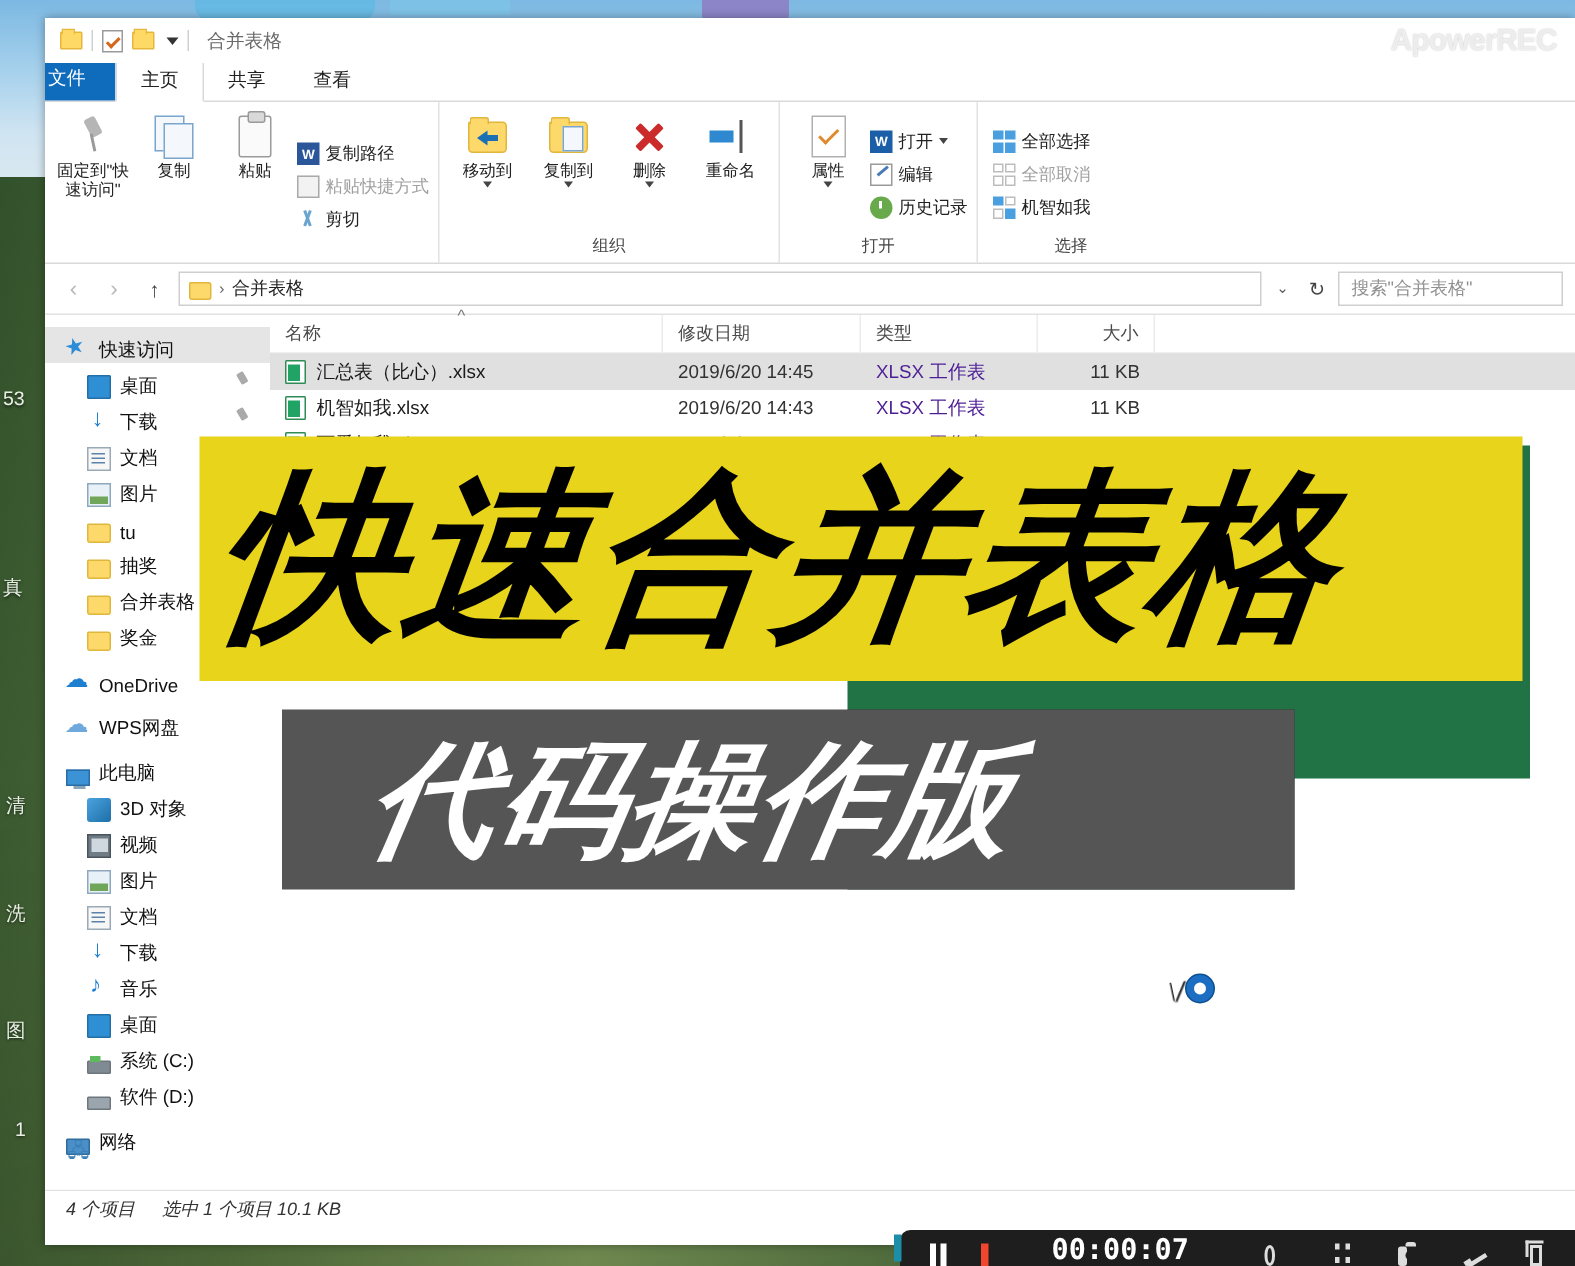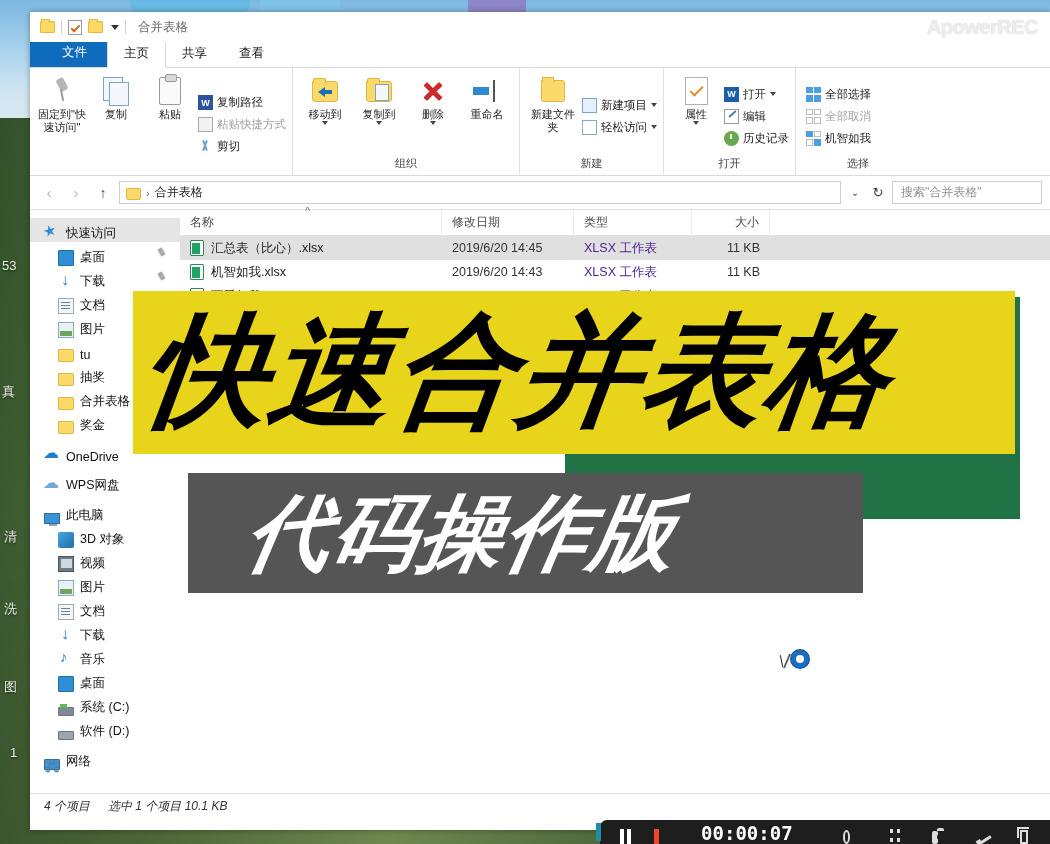--- a/index.html
+++ b/index.html
@@ -56,21 +56,21 @@
   .qa-caret{width:0;height:0;border-left:4px solid transparent;border-right:4px solid transparent;border-top:5px solid #333;margin-left:2px;}
   .win-title{font-size:12.5px;color:#6b6b6b;margin-left:6px;}
   .watermark{
     position:absolute; right:12px; top:4px; font-size:20px; font-weight:bold;
     color:rgba(255,255,255,0.75); letter-spacing:-0.5px;
     text-shadow: 0 0 1px rgba(170,170,170,.9);
   }
   
   .tabs { height:26px; display:flex; align-items:flex-end; border-bottom:1px solid #d9d9d9; background:#fff;}
   .tab { font-size:12.5px; padding:4px 16px 5px 16px; color:#222; cursor:default; }
-  .tab.file { background:#0f6cbd; color:#fff; padding:5px 20px 6px 32px; }
+  .tab.file { background:#0f6cbd; color:#fff; padding:5px 20px 6px 2px; }
   .tab.active { border:1px solid #d9d9d9; border-bottom:1px solid #fff; margin-bottom:-1px; background:#fff;}
   
   .ribbon { height:108px; background:#fff; border-bottom:1px solid #d9d9d9; display:flex; position:relative;}
   .rgroup { display:flex; flex-direction:column; justify-content:space-between; border-right:1px solid #e2e2e2; padding:4px 6px 2px 6px; position:relative;}
   .rgroup-body { display:flex; gap:2px; flex:1; }
   .rgroup-label { text-align:center; font-size:11px; color:#444; padding-bottom:2px;}
   .bigbtn { width:52px; display:flex; flex-direction:column; align-items:center; justify-content:flex-start; padding-top:4px; font-size:11px; color:#222; line-height:13px; text-align:center;}
   .bigbtn .ic { height:30px; display:flex; align-items:center; justify-content:center; margin-bottom:2px;}
   .smallcol { display:flex; flex-direction:column; justify-content:center; gap:3px; padding-top:4px;}
   .smallbtn { display:flex; align-items:center; gap:4px; font-size:11.5px; color:#222; height:19px;}
@@ -337,43 +337,20 @@
         <div class="bigbtn">
           <span class="ic">
               <span class="renameicon"></span>
             </span>
           <span>重命名</span>
         </div>
       </div>
       <div class="rgroup-label">组织</div>
     </div>
 
-    <div class="rgroup">
-      <div class="rgroup-body">
-        <div class="bigbtn" style="width:54px">
-          <span class="ic">
-              <span class="newfolder"></span>
-            </span>
-          <span>新建文件夹</span>
-        </div>
-        <div class="smallcol">
-          <div class="smallbtn">
-            <span class="newitem"></span>
-            <span>新建项目</span>
-            <span class="caret-sm"></span>
-          </div>
-          <div class="smallbtn">
-            <span class="easyaccess"></span>
-            <span>轻松访问</span>
-            <span class="caret-sm"></span>
-          </div>
-        </div>
-      </div>
-      <div class="rgroup-label">新建</div>
-    </div>
 
     <div class="rgroup">
       <div class="rgroup-body">
         <div class="bigbtn">
           <span class="ic">
               <span class="propicon"></span>
             </span>
           <span>属性</span>
           <span class="caret-sm"></span>
         </div>

